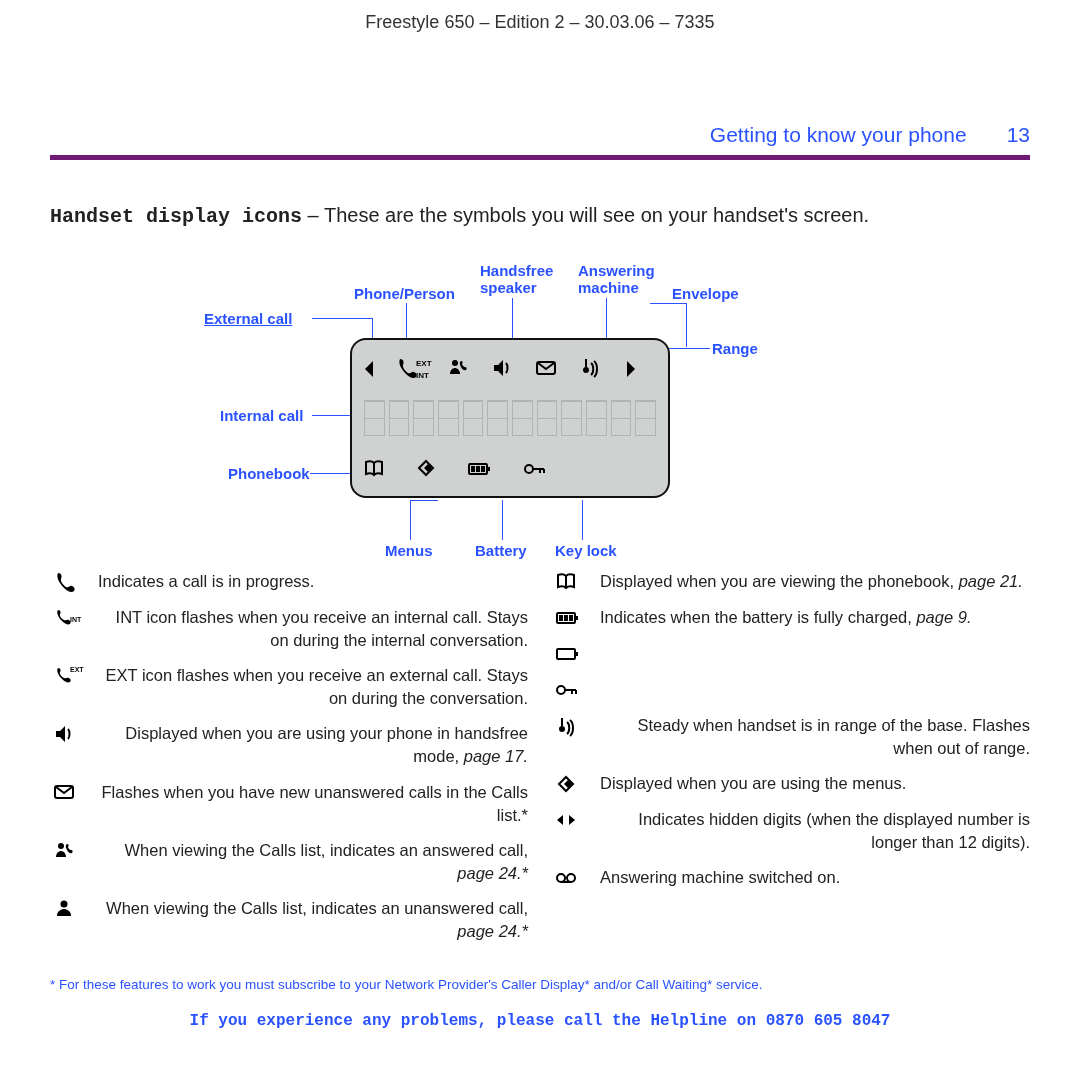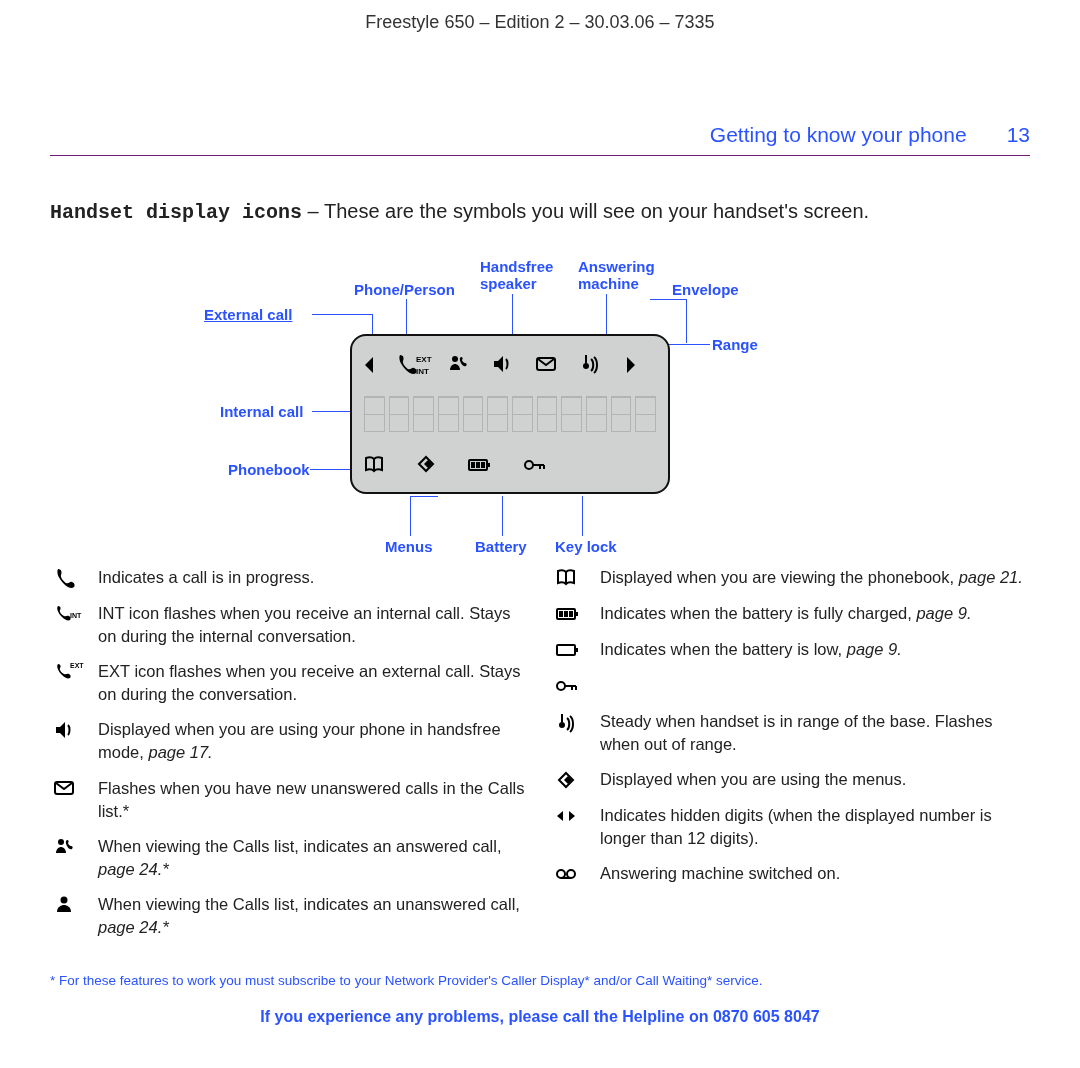--- a/index.html
+++ b/index.html
@@ -23,21 +23,21 @@
     width:980px;
     margin:0 auto;
   }
   .running-head{
     display:flex;
     justify-content:flex-end;
     align-items:baseline;
     gap:40px;
     margin-top:90px;
     padding-bottom:8px;
-    border-bottom:1px solid #701a75;
+    border-bottom:5px solid #701a75;
   }
   .running-head .section{
     color:#2a52ff;
     font-size:21px;
   }
   .running-head .pageno{
     color:#2a52ff;
     font-size:21px;
   }
   .intro{
@@ -97,20 +97,21 @@
     position:absolute;
     background:#2a52ff;
   }
   .lead.h{height:1px;}
   .lead.v{width:1px;}
   
   .legend{
     display:flex;
     gap:24px;
     margin-top:0px;
+    text-align:right;
   }
   .legend .col{
     flex:1;
   }
   .legend .item{
     display:flex;
     gap:14px;
     margin-bottom:12px;
     line-height:1.4;
     font-size:16.5px;
@@ -127,20 +128,21 @@
     color:#2a52ff;
     font-size:13.5px;
     margin-top:22px;
   }
   .helpline{
     text-align:center;
     color:#2a52ff;
     font-weight:700;
     font-size:16px;
     margin-top:20px;
+    font-family:Liberation Mono, monospace;
   }
   svg{overflow:visible;}
 </style>
 </head>
 <body>
 
 <svg width="0" height="0" style="position:absolute">
   <defs>
     <g id="i-call">
         <path d="M4 1c4 0 4 4 3 6-1 2 3 7 5 8 3 1 4-2 6-1 3 1 3 4 2 5-2 2-6 1-10-3C5 11 2 5 4 1z" fill="#000"></path>
@@ -395,21 +397,20 @@
             </svg>
           </span>
           <span class="txt">Indicates when the battery is fully charged, <i>page 9.</i></span>
         </div>
         <div class="item">
           <span class="glyph">
             <svg width="26" height="22">
               <use href="#i-batt-low"></use>
             </svg>
           </span>
-          <span class="txt">Indicates when the battery is low, <i>page 9.</i></span>
         </div>
         <div class="item">
           <span class="glyph">
             <svg width="26" height="22">
               <use href="#i-key"></use>
             </svg>
           </span>
         </div>
         <div class="item">
           <span class="glyph">

